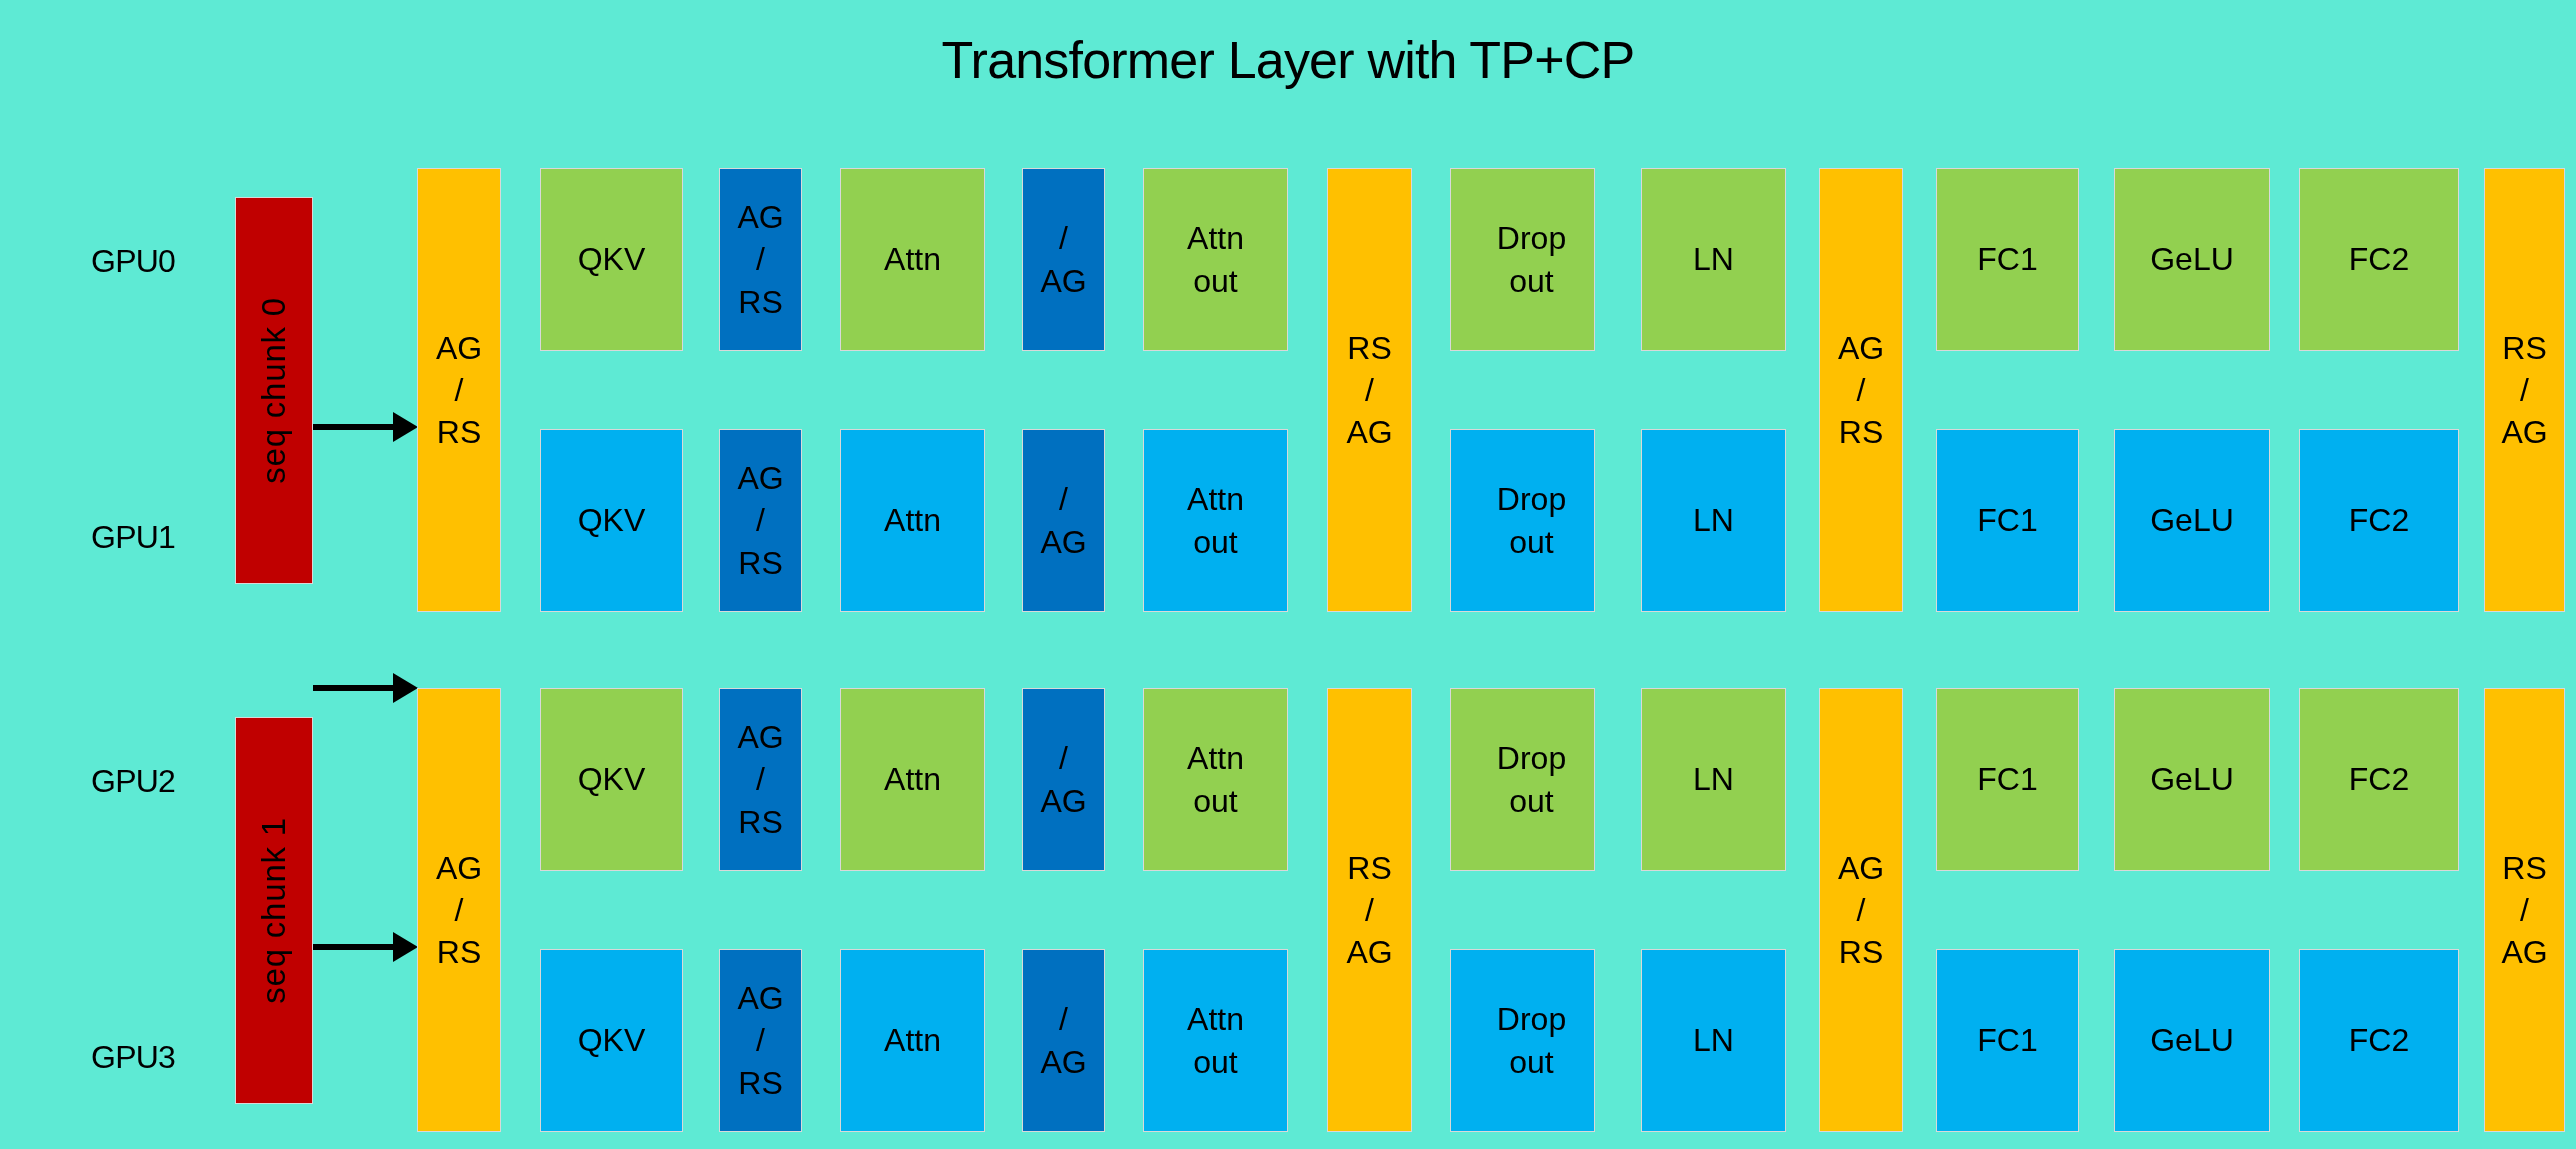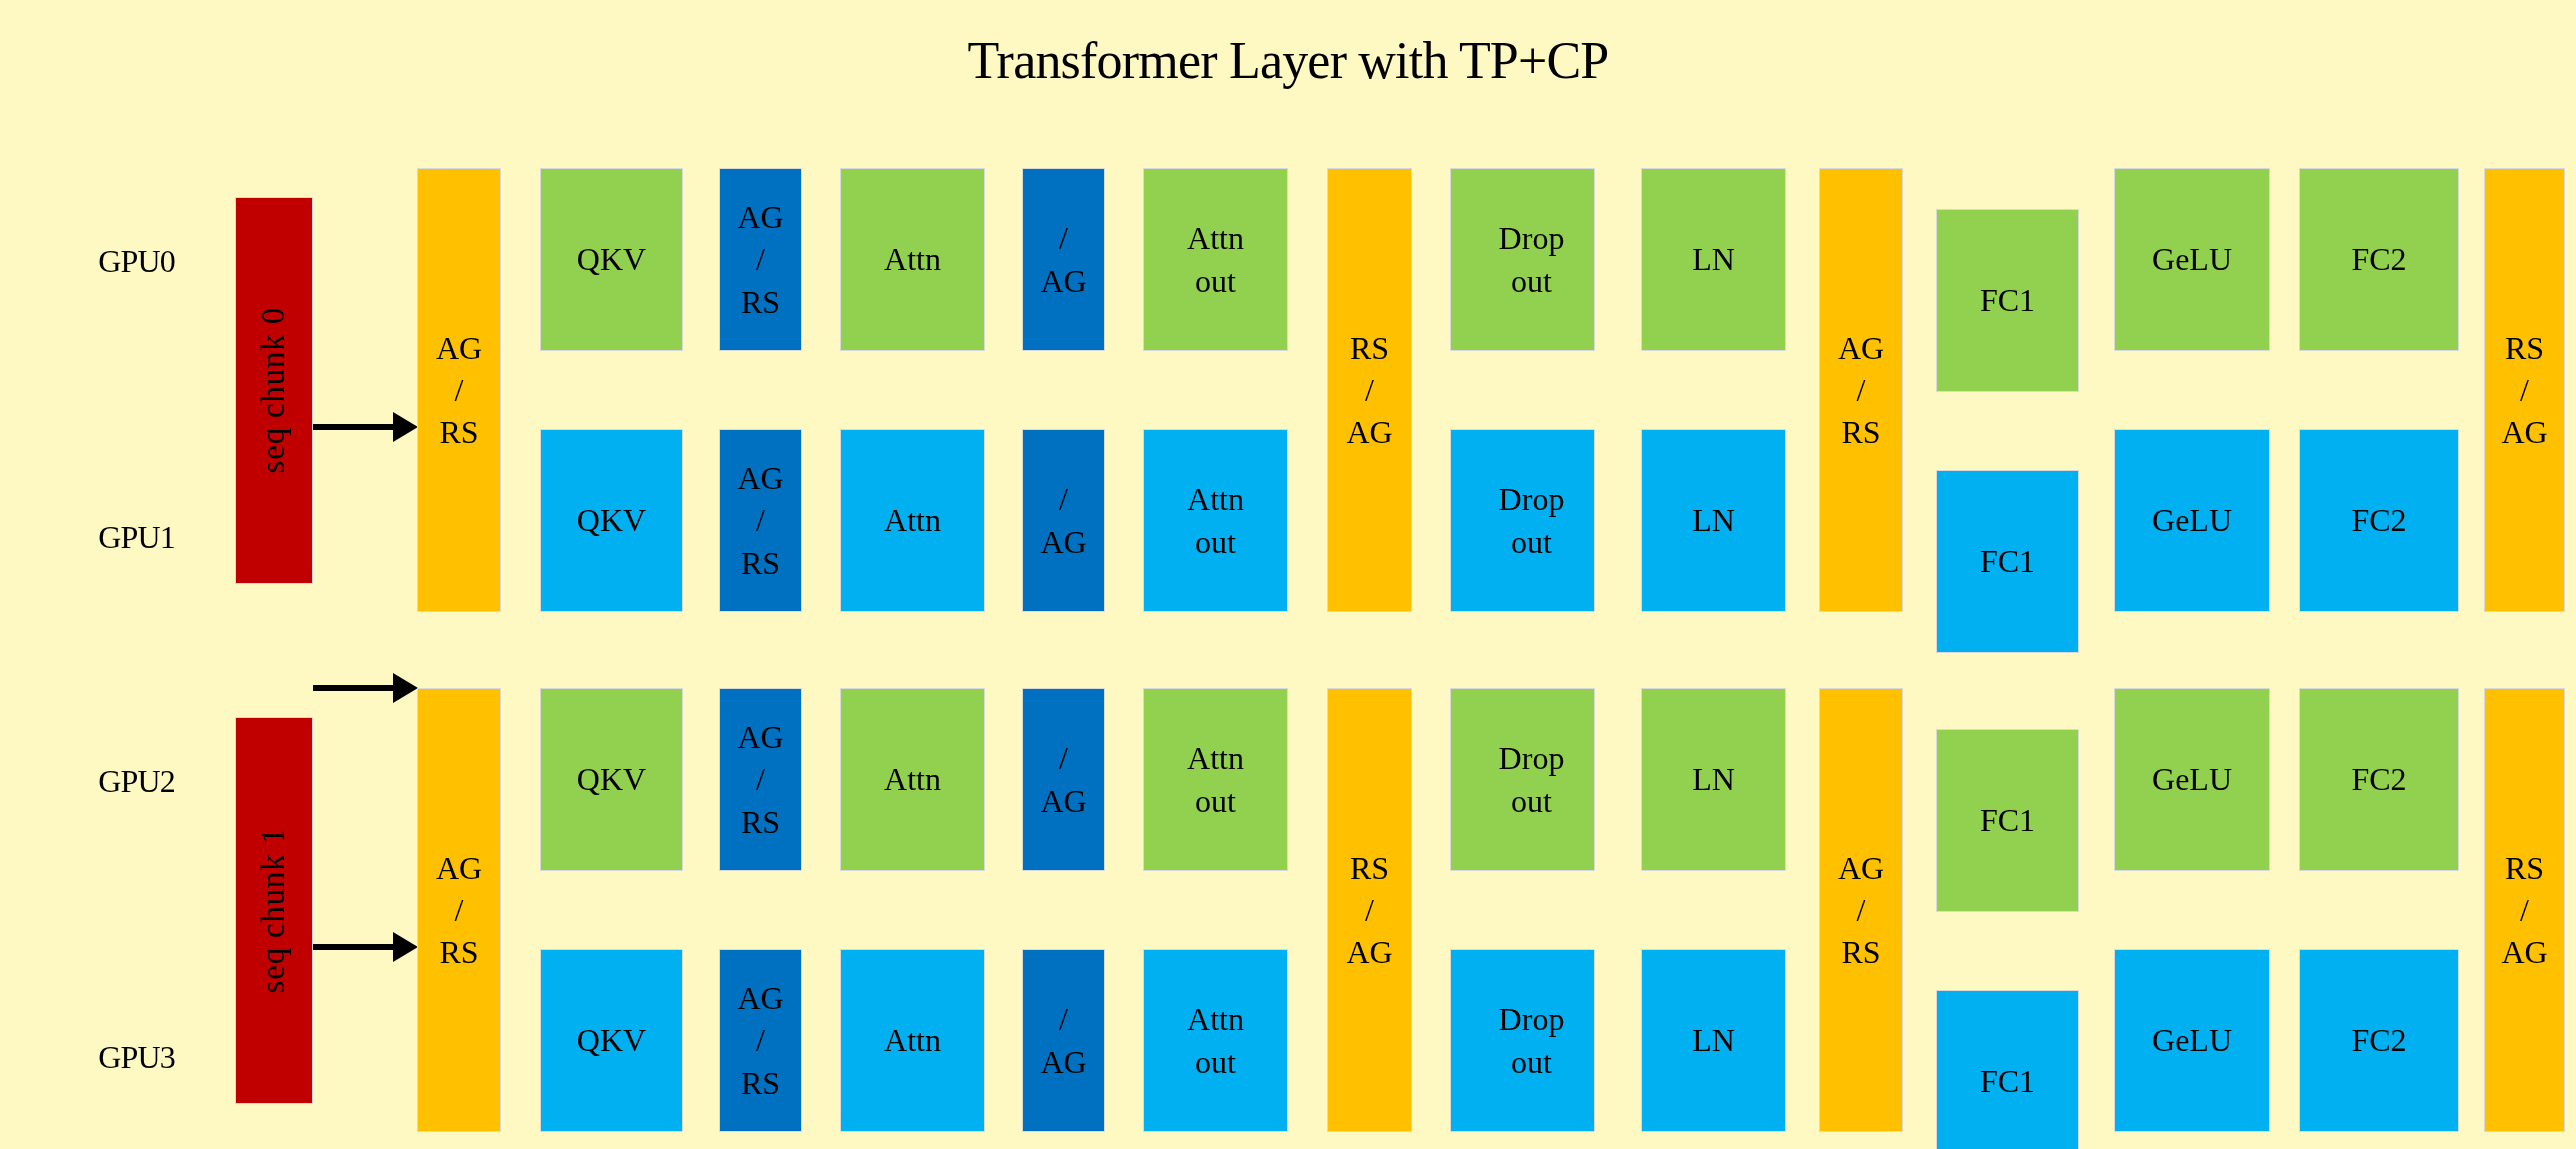--- a/index.html
+++ b/index.html
@@ -1,17 +1,17 @@
 <!DOCTYPE html>
 <html style="font-size:13.3px"><head>
 <meta charset="utf-8">
 <style>
   html,body{margin:0;padding:0;background:#ffffff;}
   body{font-family:"Liberation Sans",sans-serif;color:#000;}
-  .canvas{position:relative;width:2576px;height:1150px;background:#fef9c3;overflow:hidden;font-family:Liberation Serif, serif;}
+  .canvas{position:relative;width:2576px;height:1150px;background:#5eead4;overflow:hidden;}
 
   .title{position:absolute;left:0;top:32px;width:2576px;text-align:center;
          font-size:52px;letter-spacing:-0.8px;line-height:1.1;}
 
   .group{position:absolute;left:0;width:2576px;height:444px;}
   .group.g1{top:168px;}
   .group.g2{top:688px;}
 
   .gpu-label{position:absolute;left:25px;width:150px;height:50px;
              font-size:32px;line-height:50px;text-align:right;letter-spacing:-0.8px;}
@@ -46,21 +46,21 @@
                  font-size:33px;letter-spacing:0.8px;}
 
   
   .c-qkv{left:540px;width:143px;}
   .c-agrs{left:719px;width:83px;}
   .c-attn{left:840px;width:145px;}
   .c-ag{left:1022px;width:83px;}
   .c-attnout{left:1143px;width:145px;}
   .c-dropout{left:1450px;width:145px;padding-left:18px;}
   .c-ln{left:1634px;width:145px;margin-left:7px;}
-  .c-fc1{left:1936px;width:143px;margin-top:41px;}
+  .c-fc1{left:1936px;width:143px;}
   .c-gelu{left:2114px;width:156px;}
   .c-fc2{left:2299px;width:160px;}
 
   
   .arrow{position:absolute;left:313px;width:105px;height:30px;}
   .arrow.a-top{top:244px;}
   .arrow.a-bot{top:505px;}
   .arrow::before{content:'';position:absolute;left:0;top:11.6px;width:80px;height:6.6px;background:#000;}
   .arrow::after{content:'';position:absolute;left:80px;top:0;width:0;height:0;
                 border-left:25px solid #000;border-top:15px solid transparent;border-bottom:15px solid transparent;}

